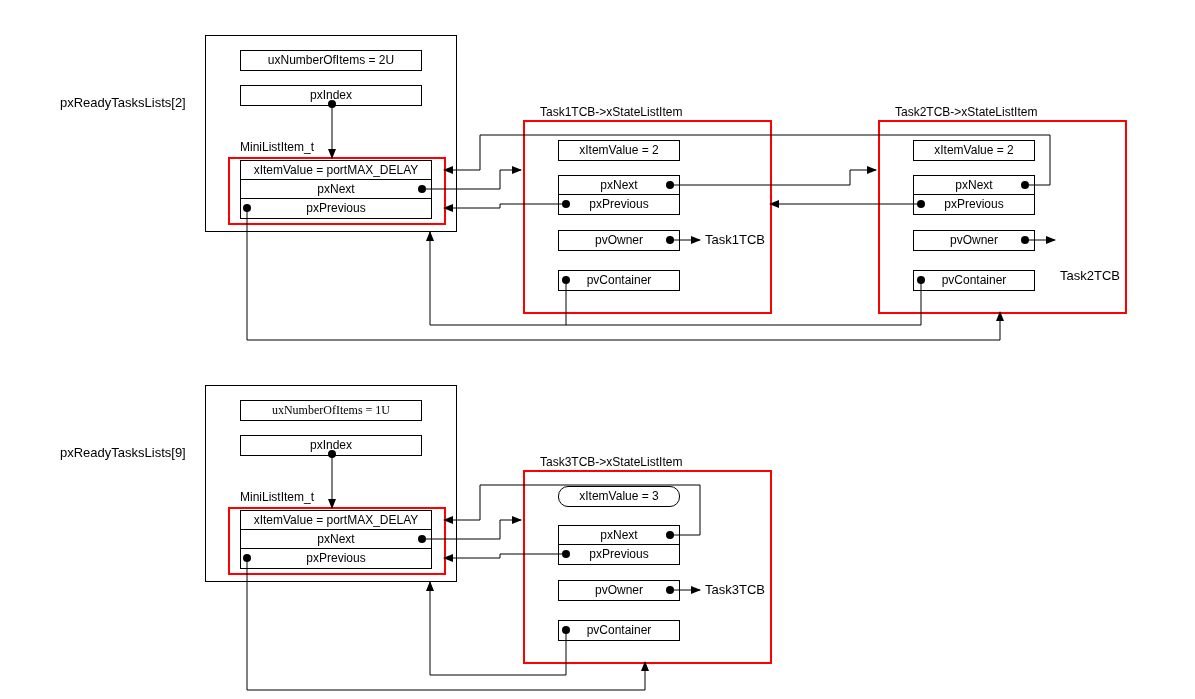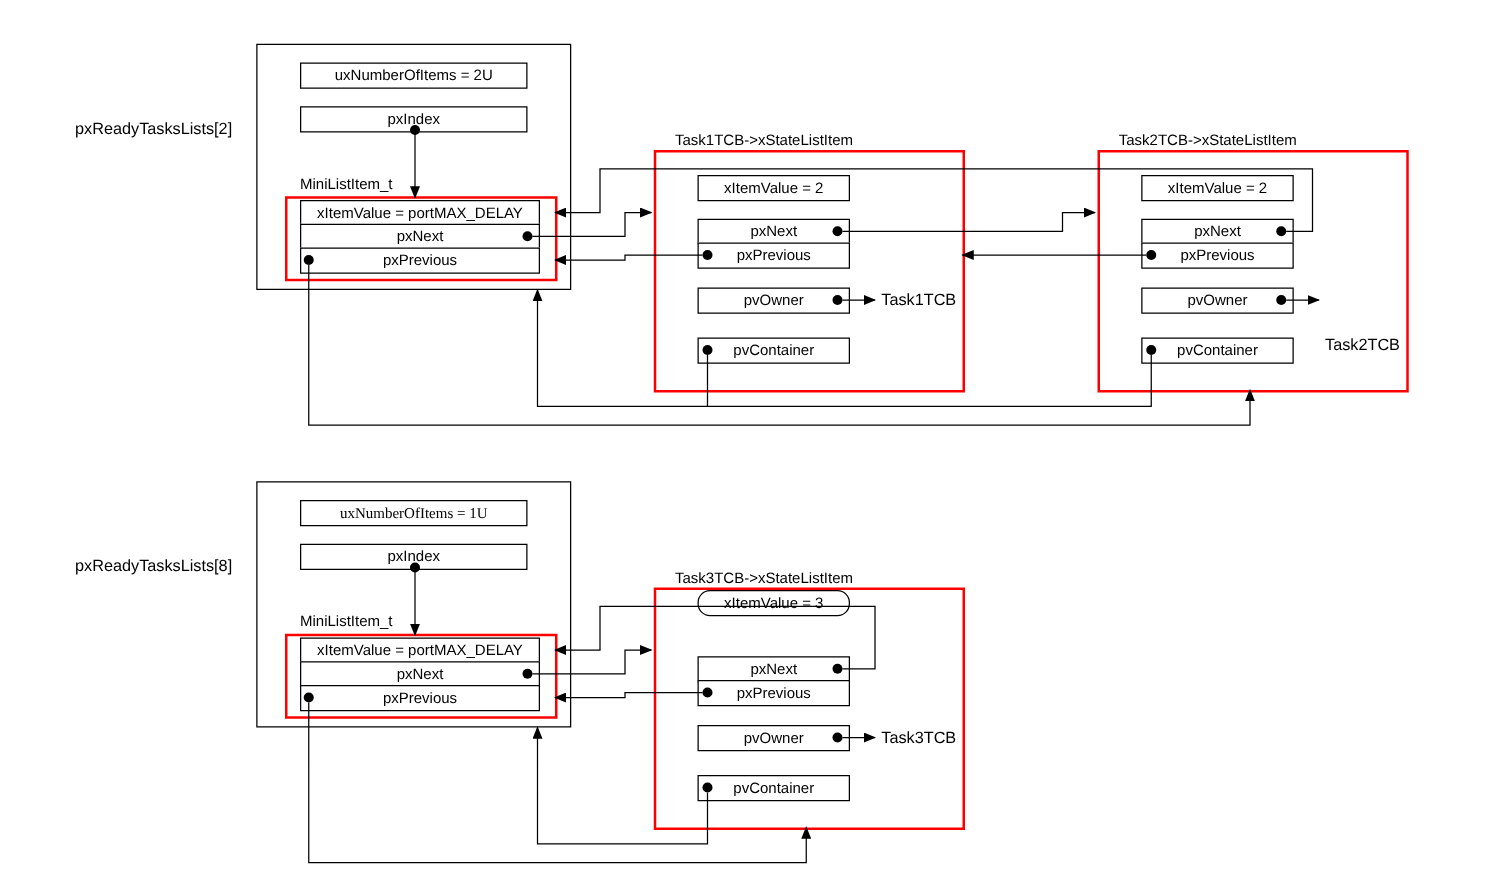--- a/index.html
+++ b/index.html
@@ -94,42 +94,42 @@
 <div class="cell" style="left:913px; top:175px; width:120px;">pxNext</div>
 <div class="dot" style="left:1021px; top:181px;"></div>
 <div class="cell" style="left:913px; top:194px; width:120px;">pxPrevious</div>
 <div class="dot" style="left:917px; top:200px;"></div>
 <div class="cell" style="left:913px; top:230px; width:120px;">pvOwner</div>
 <div class="dot" style="left:1021px; top:236px;"></div>
 <div class="label" style="left:1060px; top:232px;margin-top:36px;">Task2TCB</div>
 <div class="cell" style="left:913px; top:270px; width:120px;">pvContainer</div>
 <div class="dot" style="left:917px; top:276px;"></div>
 
-<div class="label" style="left:60px; top:445px;">pxReadyTasksLists[8]</div>
+<div class="label" style="left:60px; top:445px;">pxReadyTasksLists[9]</div>
 
 <div class="box" style="left:205px; top:385px; width:250px; height:195px;"></div>
 
 <div class="cell" style="left:240px; top:400px; width:180px;font-family:Liberation Serif, serif;">uxNumberOfItems = 1U</div>
 <div class="cell" style="left:240px; top:435px; width:180px;">pxIndex</div>
 <div class="dot" style="left:328px; top:450px;"></div>
 
 <div class="label" style="left:240px; top:490px; font-size:12px;">MiniListItem_t</div>
 
 <div class="redbox" style="left:228px; top:507px; width:214px; height:64px;"></div>
 
 <div class="cell" style="left:240px; top:510px; width:190px;">xItemValue = portMAX_DELAY</div>
 <div class="cell" style="left:240px; top:529px; width:190px;">pxNext</div>
 <div class="dot" style="left:418px; top:535px;"></div>
 <div class="cell" style="left:240px; top:548px; width:190px;">pxPrevious</div>
 <div class="dot" style="left:243px; top:554px;"></div>
 
 <div class="label" style="left:540px; top:455px; font-size:12px;">Task3TCB-&gt;xStateListItem</div>
 <div class="redbox" style="left:523px; top:470px; width:245px; height:190px;"></div>
 
-<div class="cell" style="left:558px; top:472px; width:120px;border-radius:10px;">xItemValue = 3</div>
+<div class="cell" style="left:558px; top:486px; width:120px;border-radius:10px;">xItemValue = 3</div>
 <div class="cell" style="left:558px; top:525px; width:120px;">pxNext</div>
 <div class="dot" style="left:666px; top:531px;"></div>
 <div class="cell" style="left:558px; top:544px; width:120px;">pxPrevious</div>
 <div class="dot" style="left:562px; top:550px;"></div>
 <div class="cell" style="left:558px; top:580px; width:120px;">pvOwner</div>
 <div class="dot" style="left:666px; top:586px;"></div>
 <div class="label" style="left:705px; top:582px;">Task3TCB</div>
 <div class="cell" style="left:558px; top:620px; width:120px;">pvContainer</div>
 <div class="dot" style="left:562px; top:626px;"></div>
 

